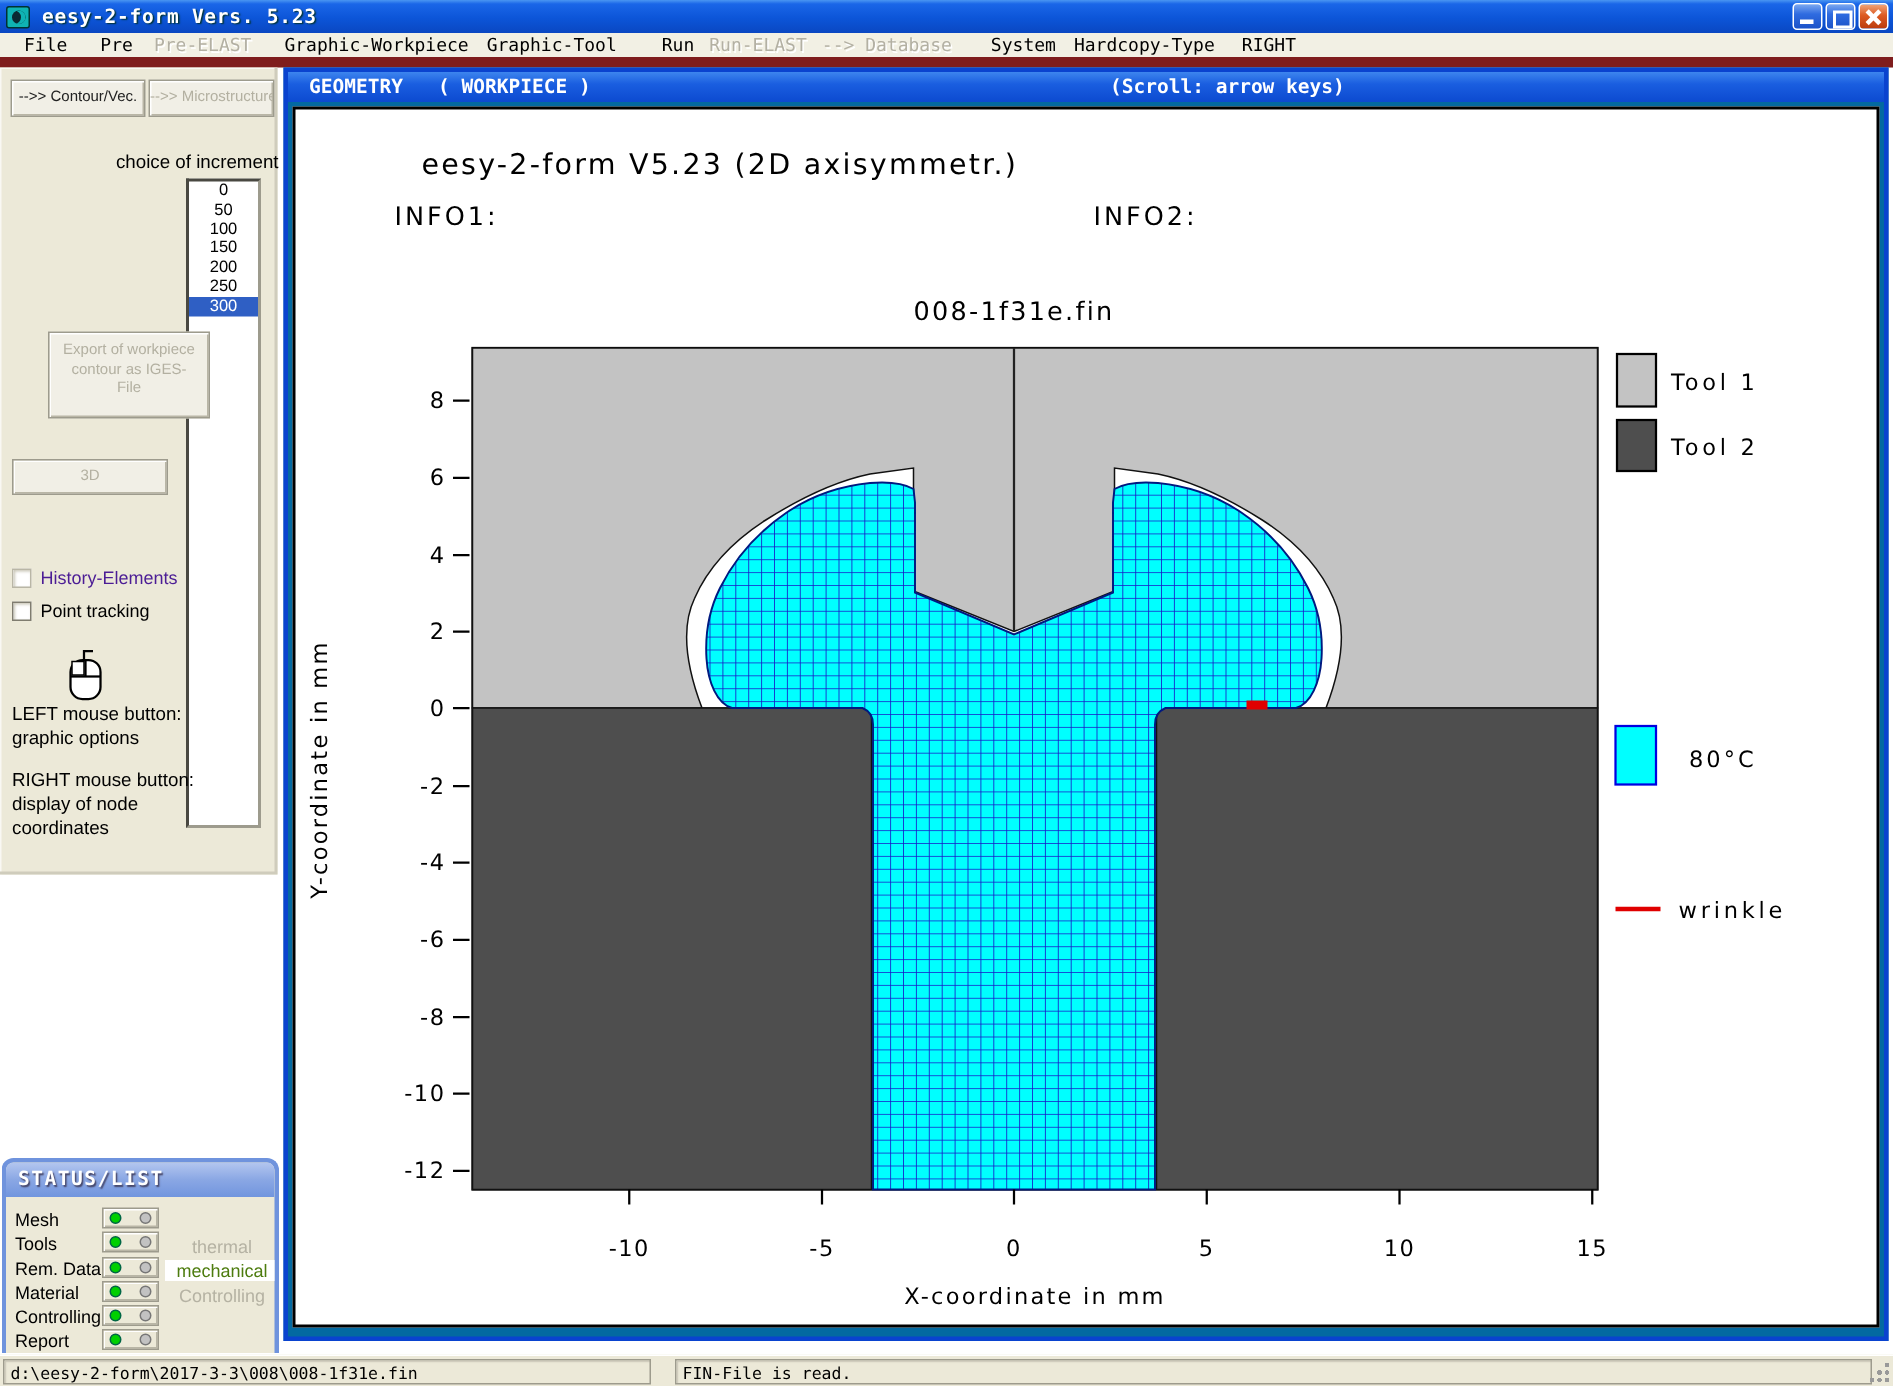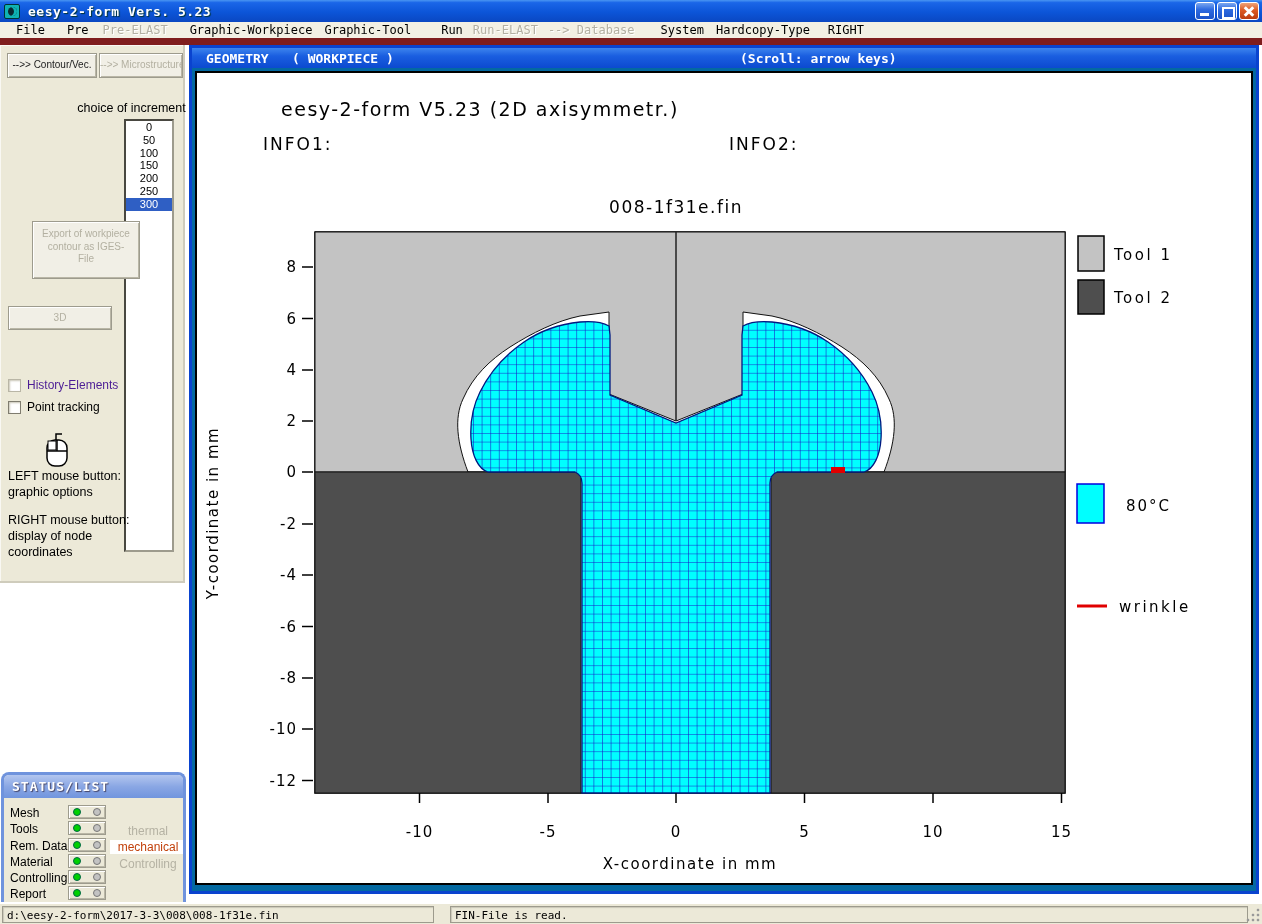--- a/index.html
+++ b/index.html
@@ -75,21 +75,21 @@
     color:#fff; font-weight:bold; font-size:13px; font-family:"DejaVu Sans Mono", monospace;
     letter-spacing:1px; padding:4px 0 0 8px; text-shadow:1px 1px 1px #446; }
   .strow { position:absolute; left:6px; height:15px; font-size:12px; color:#000; width:60px; }
   .ledbtn { position:absolute; left:64px; width:38px; height:14px; background:#ece9d8;
     border:1px solid #9d9b8d; box-shadow:inset 1px 1px 0 #fff, inset -1px -1px 0 #b9b6a6;
     display:flex; align-items:center; justify-content:space-between; padding:0 4px; }
   .led { width:8px; height:8px; border-radius:50%; }
   .led.green { background:#00d000; border:1px solid #064; }
   .led.gray  { background:#c2c2c2; border:1px solid #777; }
   .mode { position:absolute; left:106px; width:76px; text-align:center; font-size:12px; color:#b5b2a3; }
-  .mode.sel { color:#c2410c; background:#fff; }
+  .mode.sel { color:#4d7c0f; background:#fff; }
 
   
   #statusbar { position:absolute; left:0; top:903px; width:1262px; height:21px;
     background:#ece9d8; border-top:1px solid #fff; font-family:"DejaVu Sans Mono", monospace;
     font-size:11px; color:#000; }
   .sbfield { position:absolute; top:2px; height:17px; border:1px solid #9d9b8d;
     box-shadow:inset 1px 1px 1px #cac7b8; padding:2px 4px; white-space:nowrap; overflow:hidden; }
   #grip { position:absolute; right:1px; top:3px; width:16px; height:16px;
     background:
       radial-gradient(circle at 13px 13px, #999 1.5px, transparent 1.6px),

